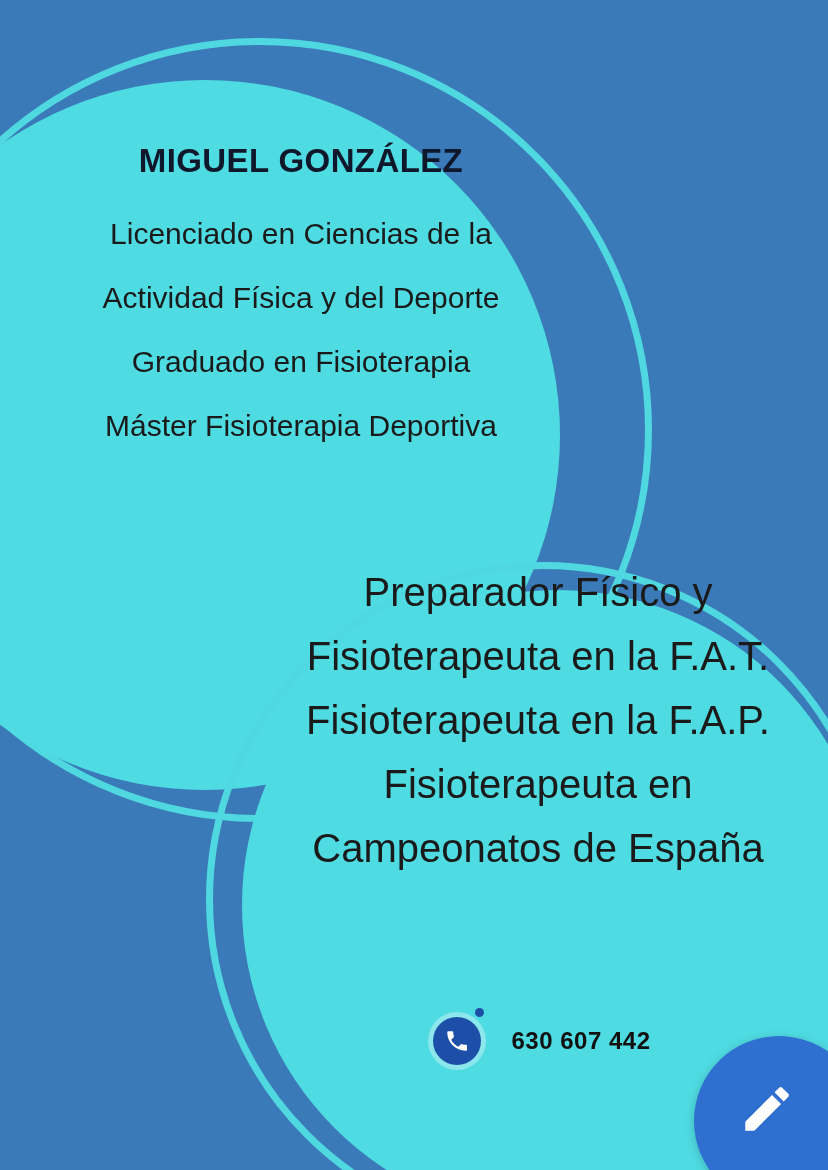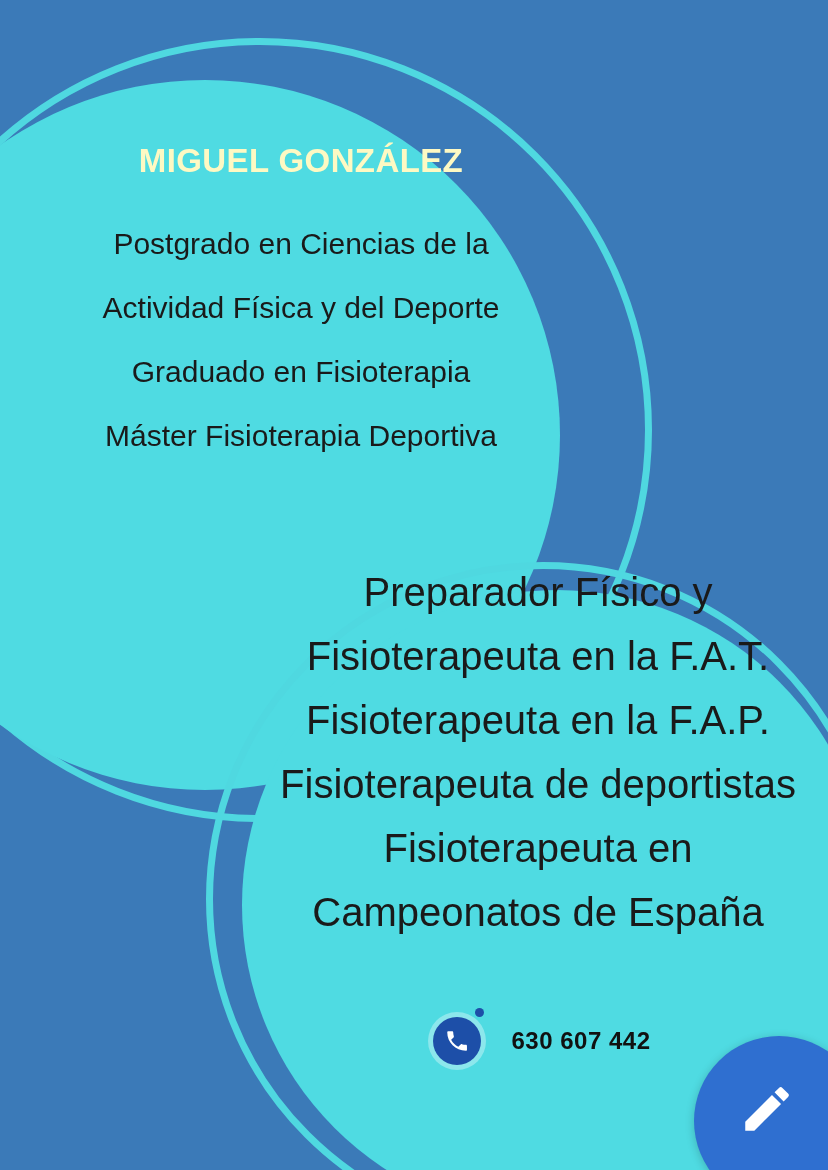--- a/index.html
+++ b/index.html
@@ -75,22 +75,22 @@
     left: 16px;
     top: 142px;
     width: 570px;
     text-align: center;
   }
 
   #top-text .name {
     font-size: 33px;
     font-weight: bold;
     letter-spacing: 0.4px;
-    margin-bottom: 32px;
-    color: #fef9c3;
+    margin-bottom: 22px;
+    color: #0f172a;
   }
 
   #top-text .line {
     font-size: 30px;
     line-height: 64px;
     color: #1a1a1a;
     white-space: nowrap;
   }
 
   #bottom-text {
@@ -189,31 +189,30 @@
 <div id="card">
 
   <div class="circle" id="ring-top"></div>
   <div class="circle" id="disc-top"></div>
 
   <div class="circle" id="ring-bottom"></div>
   <div class="circle" id="disc-bottom"></div>
 
   <div class="text-block" id="top-text">
     <div class="name">MIGUEL GONZÁLEZ</div>
-    <div class="line">Postgrado en Ciencias de la</div>
+    <div class="line">Licenciado en Ciencias de la</div>
     <div class="line">Actividad Física y del Deporte</div>
     <div class="line">Graduado en Fisioterapia</div>
     <div class="line">Máster Fisioterapia Deportiva</div>
   </div>
 
   <div class="text-block" id="bottom-text">
     <div class="line">Preparador Físico y</div>
     <div class="line">Fisioterapeuta en la F.A.T.</div>
     <div class="line">Fisioterapeuta en la F.A.P.</div>
-    <div class="line">Fisioterapeuta de deportistas</div>
     <div class="line">Fisioterapeuta en</div>
     <div class="line">Campeonatos de España</div>
   </div>
 
   <div id="phone-row">
     <div id="phone-icon-wrap">
       <div class="halo"></div>
       <div class="dot"></div>
       <div class="disc">
         <svg width="26" height="26" viewBox="0 0 24 24" aria-hidden="true">

